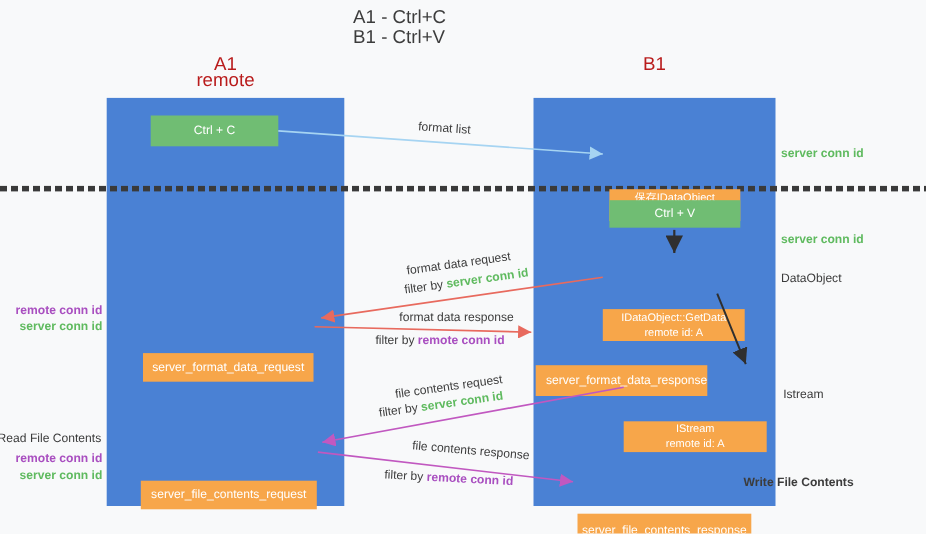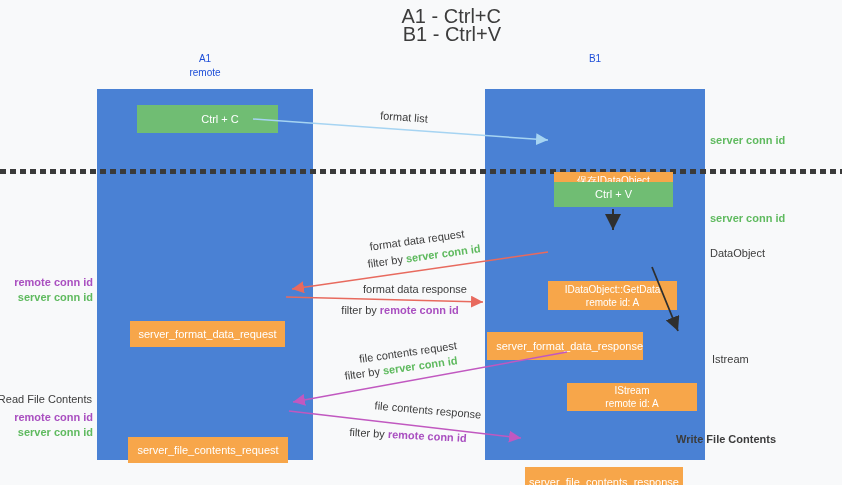--- a/index.html
+++ b/index.html
@@ -9,26 +9,26 @@
   }
   #canvas{
     position:relative;
     width:842px;height:485px;
     background:#f8f9fa;
     overflow:hidden;
   }
   .abs{position:absolute;}
   .title{
     left:321px;top:7px;width:180px;
-    text-align:right;
-    font-size:20px;line-height:18px;color:#3c3c3c;
+    text-align:left;
+    font-size:17px;line-height:18px;color:#3c3c3c;
   }
   .col-header{
     top:52px;width:120px;text-align:center;
-    font-size:10px;line-height:14px;color:#1d4ed8;
+    font-size:17px;line-height:14px;color:#b91c1c;
   }
   .lifeline{
     top:89px;height:371px;
     background:#4a81d4;
     z-index:1;
   }
   .dotted-line{
     left:0;top:169px;width:842px;height:5px;
     background:repeating-linear-gradient(to right,#3a3a3a 0 6px,transparent 6px 10px);
     z-index:2;
@@ -80,21 +80,21 @@
   </div>
   <div class="abs col-header" style="left:535px;">
     <div>B1</div>
   </div>
 
   <div class="abs lifeline" style="left:97px;width:216px;"></div>
   <div class="abs lifeline" style="left:485px;width:220px;"></div>
 
   <div class="abs dotted-line"></div>
 
-  <div class="abs node green" style="left:137px;top:105px;width:116px;height:28px;padding-left:25px;">
+  <div class="abs node green" style="left:137px;top:105px;width:116px;height:28px;">
     <div>Ctrl + C</div>
   </div>
 
   <div class="abs node orange two-line" style="left:554px;top:128px;width:119px;height:29px;">
     <div>保存IDataObject</div>
     <div>remote id: A</div>
   </div>
 
   <div class="abs node green" style="left:554px;top:182px;width:119px;height:25px;">
     <div>Ctrl + V</div>

